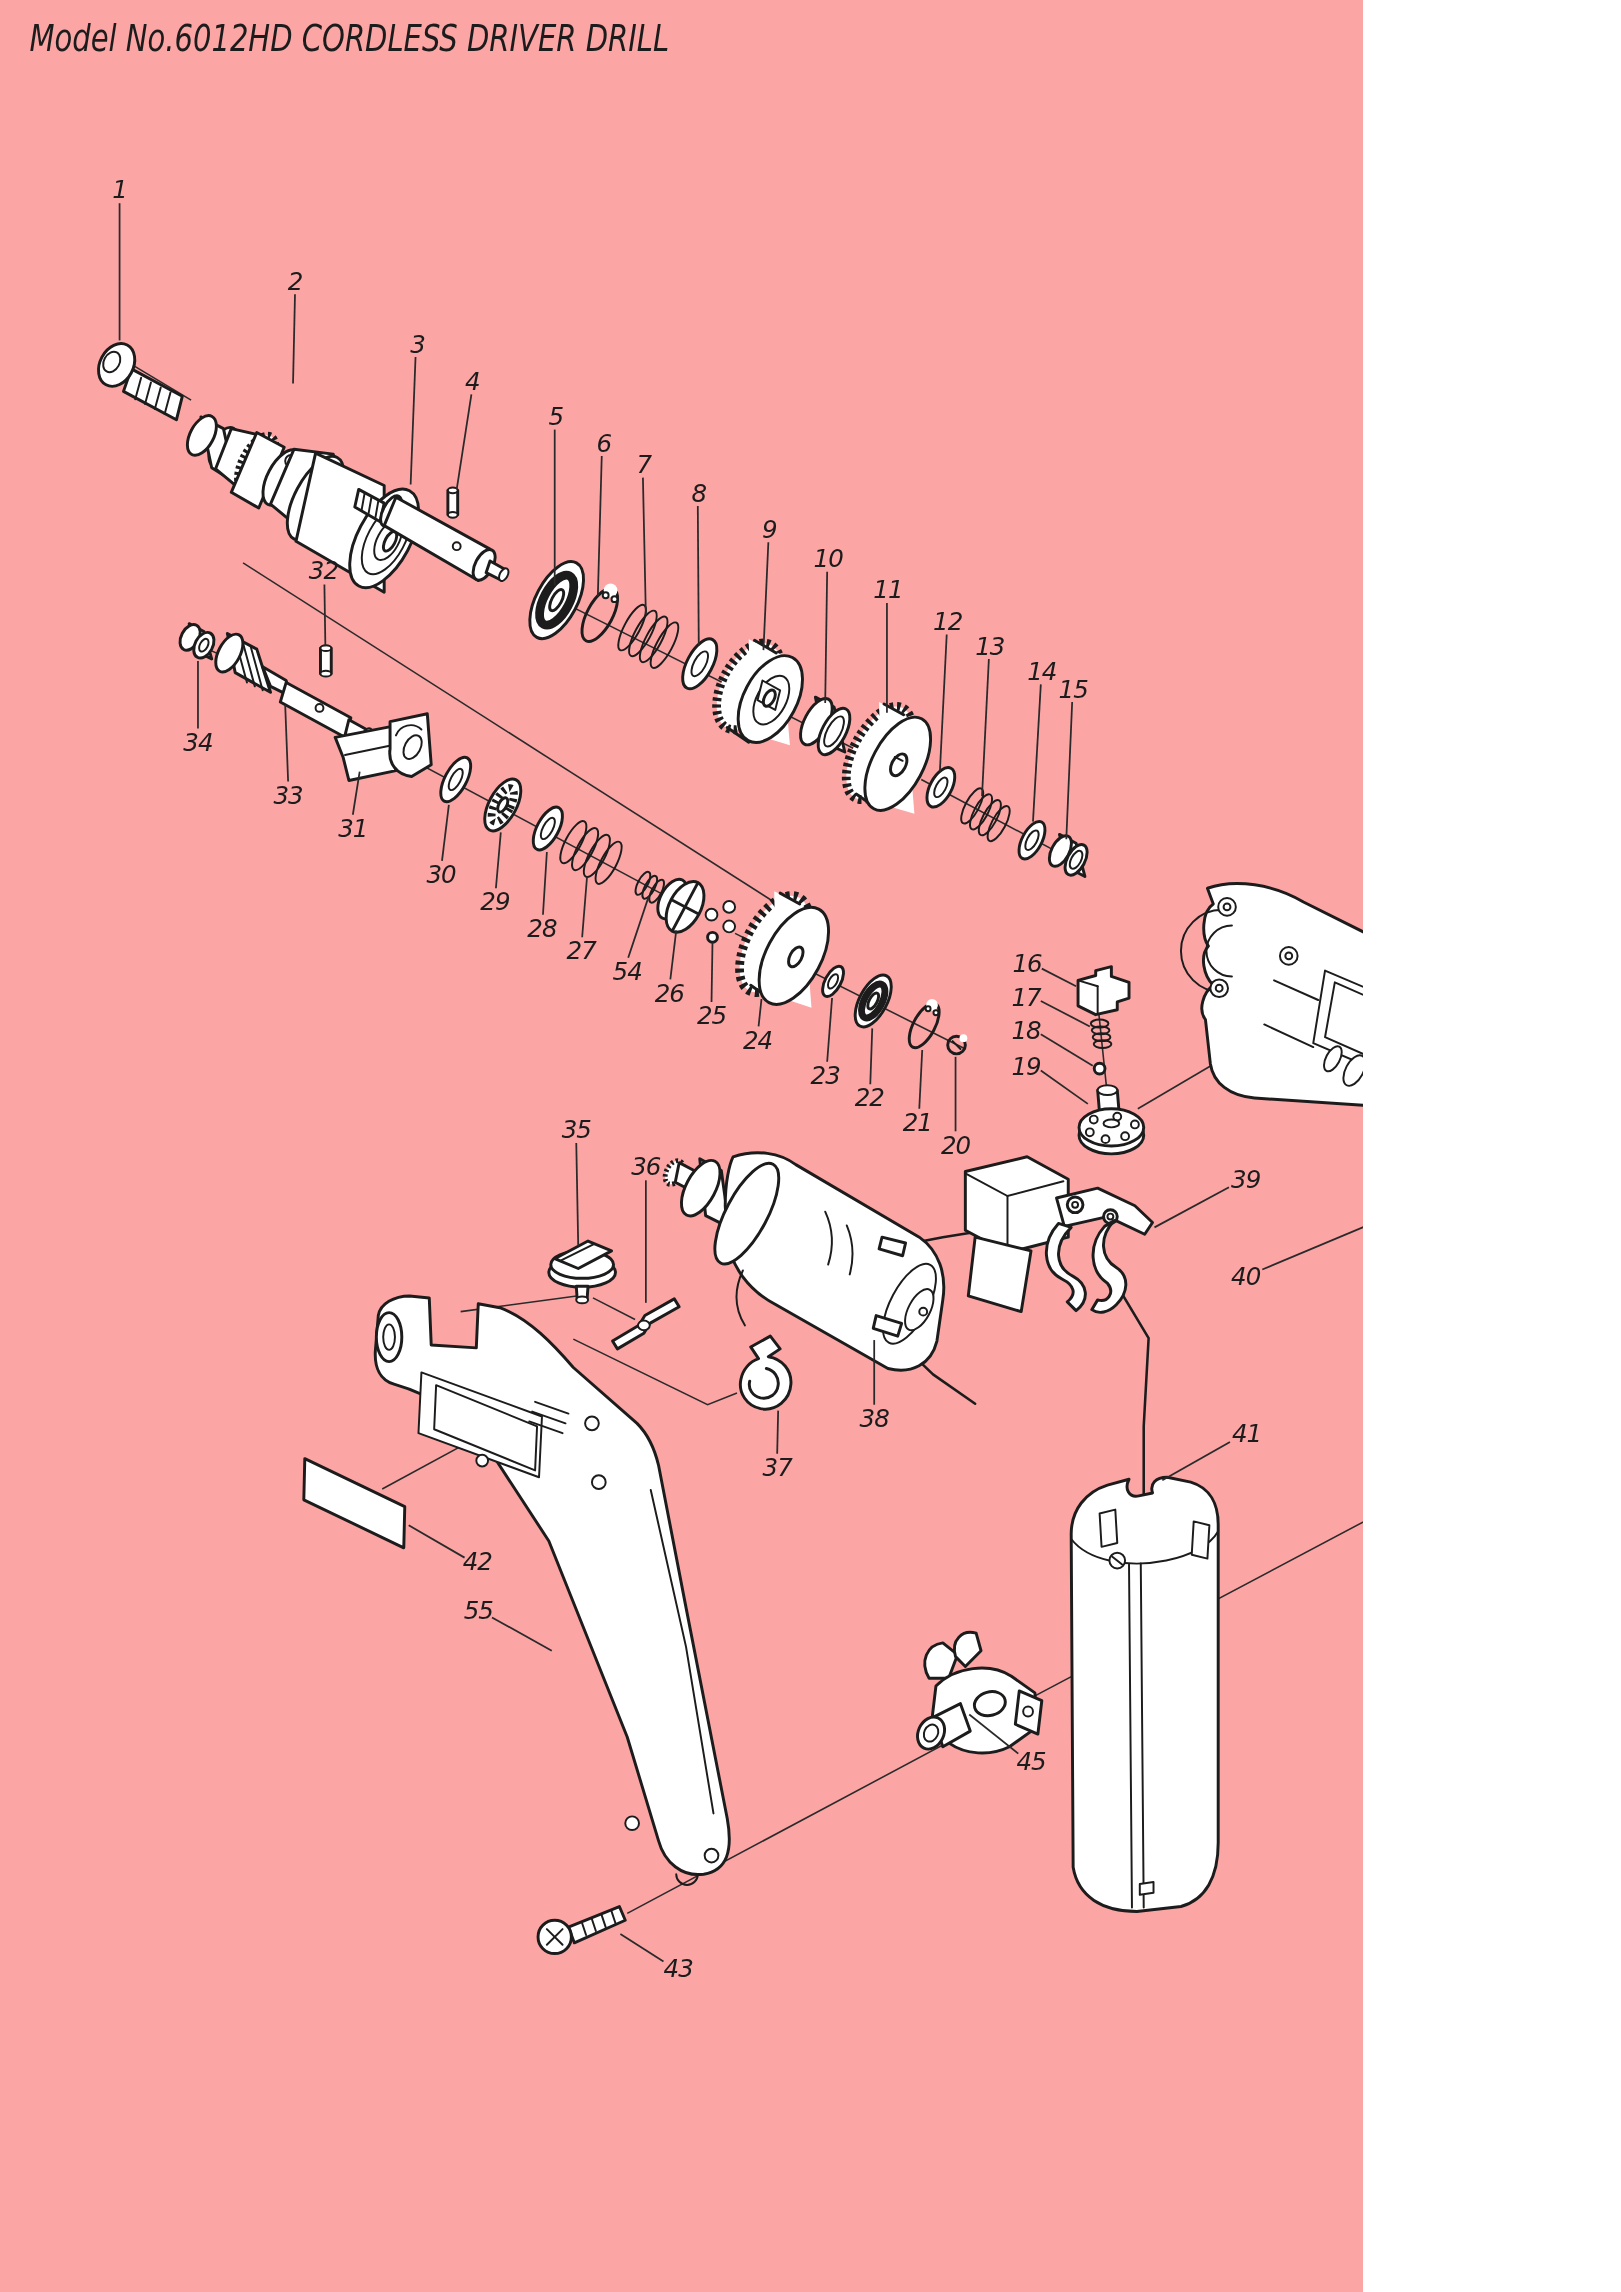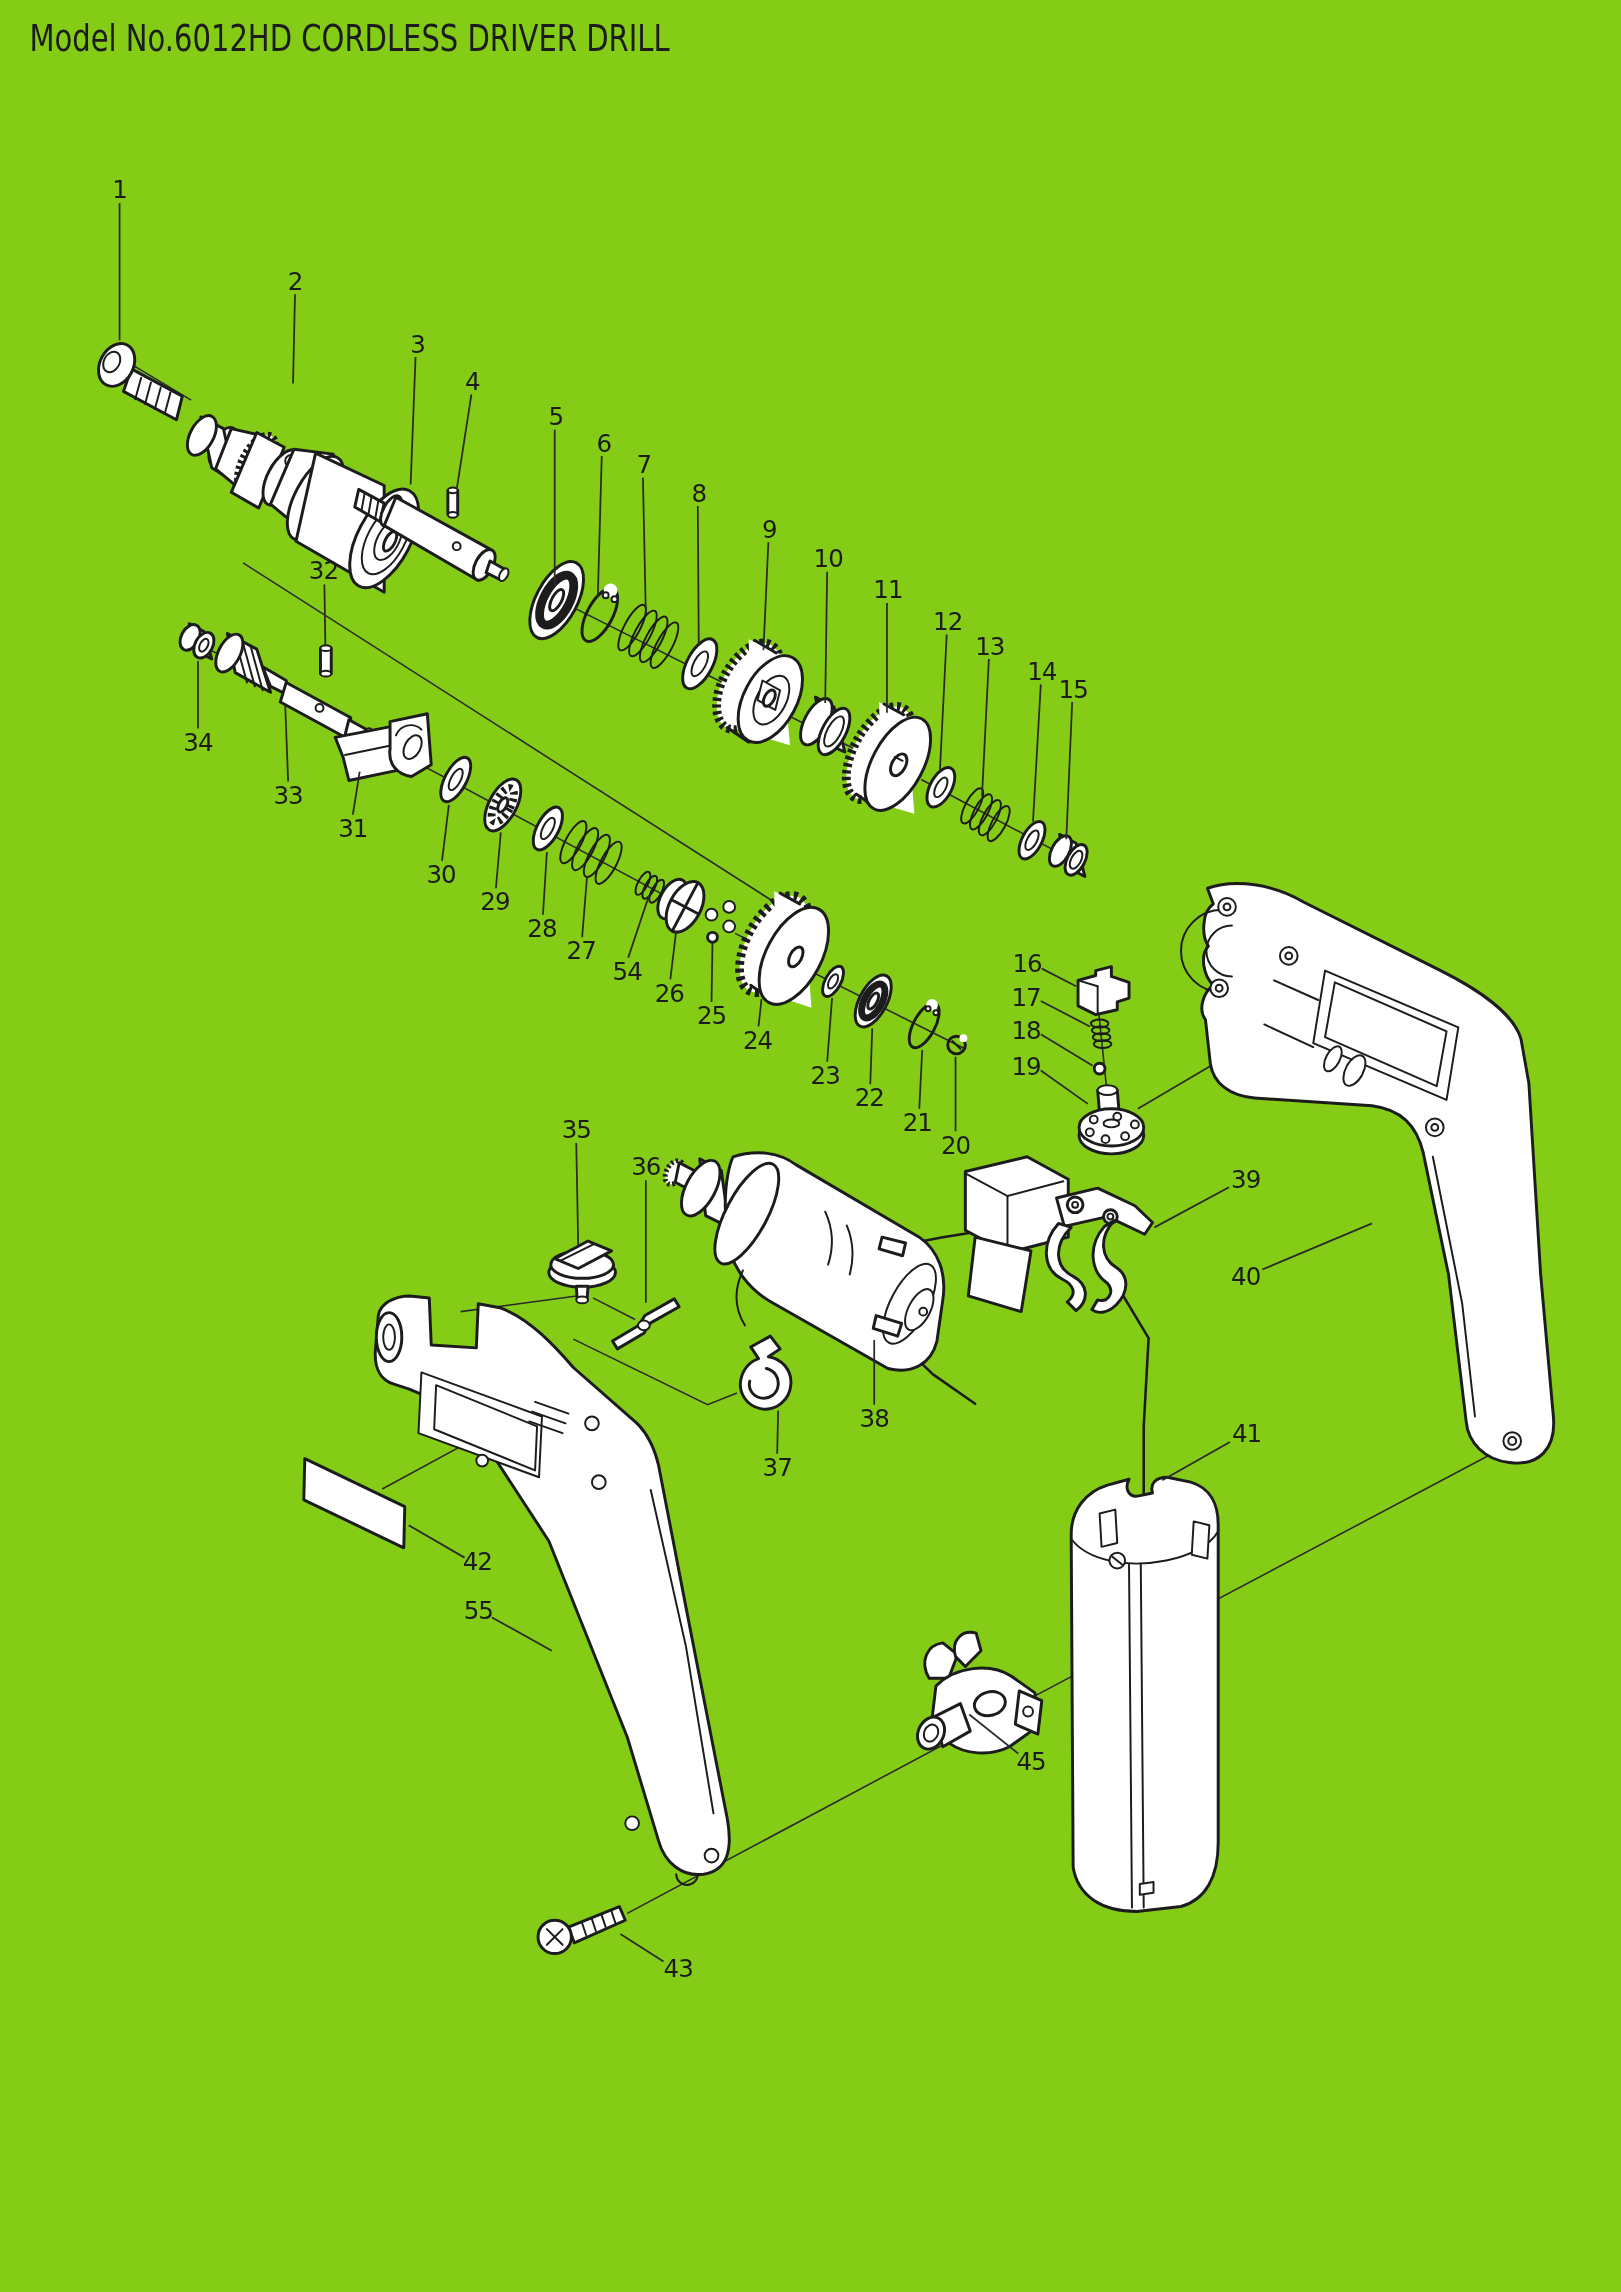--- a/index.html
+++ b/index.html
@@ -1,16 +1,16 @@
 <!DOCTYPE html>
 <html><head>
 <meta charset="utf-8">
 <style>
   html,body{margin:0;padding:0;background:#ffffff;}
-  .page{position:relative;width:1621px;height:2293px;background:#84cc16;overflow:hidden;}
+  .page{position:relative;width:1363px;height:2293px;background:#fca5a5;overflow:hidden;font-style:italic;}
   svg{display:block;}
   text{font-family:"DejaVu Sans","Liberation Sans",sans-serif;fill:#1c1c1c;}
   .title-text{font-size:38px;letter-spacing:0px;}
   .part-label{font-size:25px;letter-spacing:-1px;}
   .outline{stroke:#1c1c1c;stroke-width:3;fill:#ffffff;stroke-linejoin:round;stroke-linecap:round;}
   .outline-thin{stroke:#1c1c1c;stroke-width:2;fill:#ffffff;stroke-linejoin:round;stroke-linecap:round;}
   .noline{stroke:none;fill:#ffffff;}
   .openline{stroke:#1c1c1c;stroke-width:3;fill:none;stroke-linejoin:round;stroke-linecap:round;}
   .openline-thin{stroke:#1c1c1c;stroke-width:2;fill:none;stroke-linecap:round;}
   .darkring{stroke:#1c1c1c;fill:none;}

